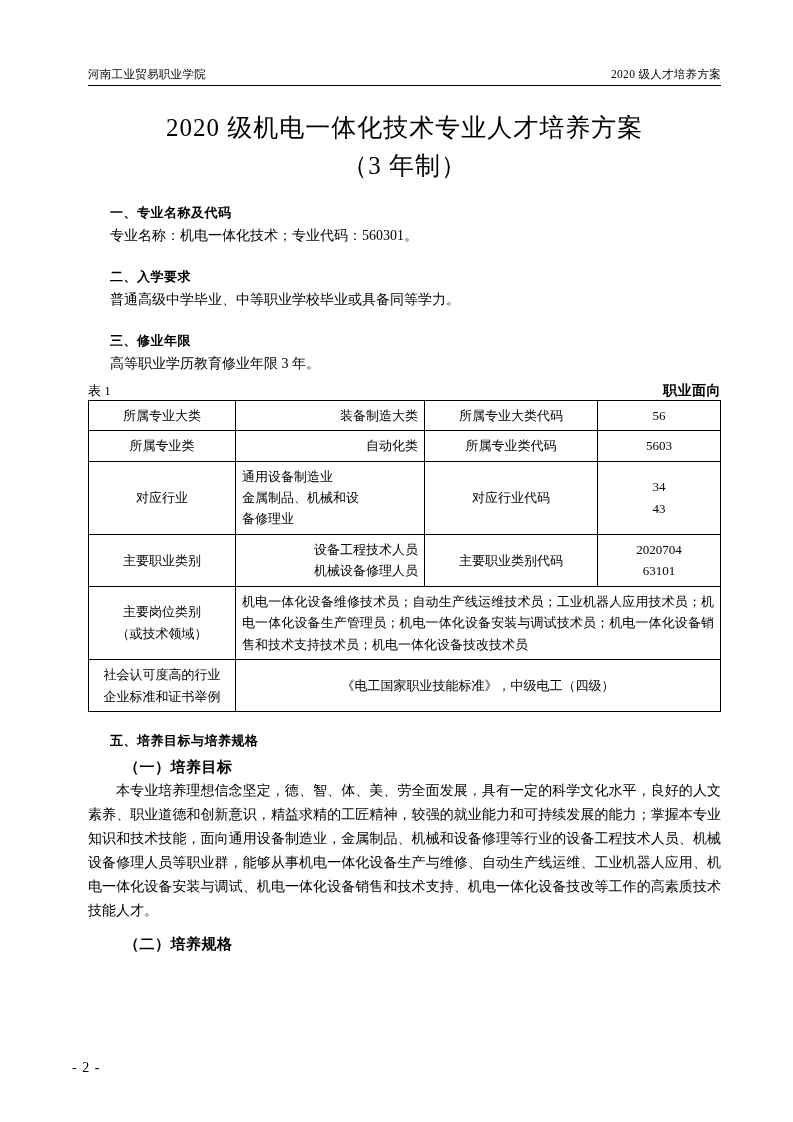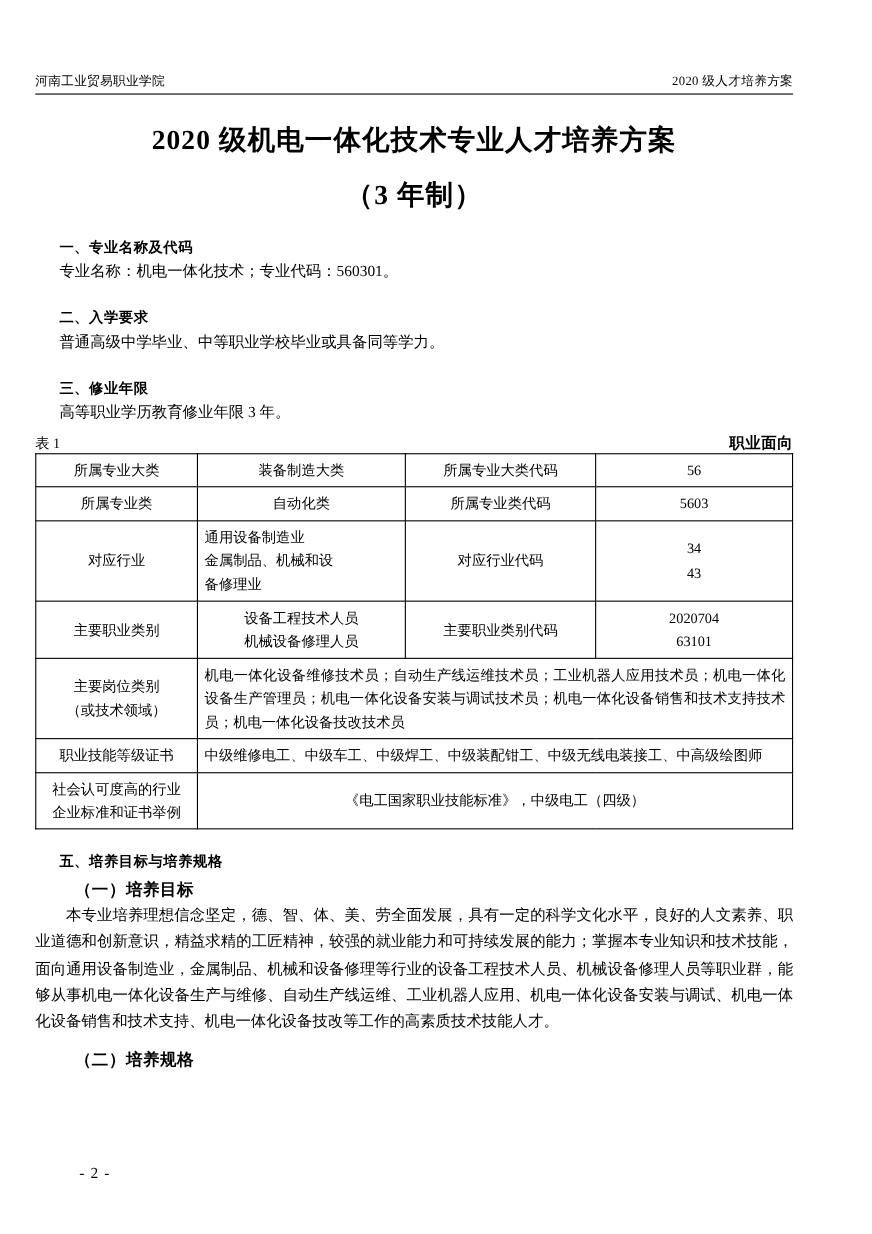--- a/index.html
+++ b/index.html
@@ -13,43 +13,43 @@
     font-family: "Liberation Serif", serif;
     color: #000000;
     position: relative;
     overflow: hidden;
   }
   .page {
     position: relative;
     width: 793px;
     height: 1122px;
     box-sizing: border-box;
-    padding: 68px 72px 0 32px;
+    padding: 68px 72px 0 88px;
   }
   .running-head {
     display: flex;
     justify-content: space-between;
     align-items: flex-end;
     font-size: 11.5px;
     line-height: 1.2;
     padding-bottom: 3px;
     border-bottom: 1px solid #000;
     letter-spacing: 0.3px;
   }
   .doc-title {
     text-align: center;
     font-size: 25px;
-    font-weight: bold;
+    font-weight: normal;
     letter-spacing: 1px;
     margin-top: 24px;
     line-height: 1.45;
   }
   .doc-title .line2 {
     display: block;
-    margin-top: 14px;
+    margin-top: 2px;
   }
   h2.section {
     font-size: 13px;
     font-weight: bold;
     margin: 20px 0 2px 0;
     padding-left: 22px;
     letter-spacing: 0.5px;
   }
   h3.subsection {
     font-size: 15px;
@@ -99,21 +99,21 @@
     border: 1px solid #000;
     padding: 4px 6px;
     line-height: 1.65;
     vertical-align: middle;
   }
   td.c-label {
     text-align: center;
     width: 134px;
   }
   td.c-val {
-    text-align: center;
+    text-align: right;
     width: 176px;
   }
   td.c-label2 {
     text-align: center;
     width: 160px;
   }
   td.c-val2 {
     text-align: center;
   }
   td.left-pad {
@@ -195,24 +195,20 @@
         <td class="c-label2">主要职业类别代码</td>
         <td class="c-val2 nowrap-cell">2020704
 63101</td>
       </tr>
       <tr>
         <td class="c-label nowrap-cell">主要岗位类别
 （或技术领域）</td>
         <td class="wide" colspan="3">机电一体化设备维修技术员；自动生产线运维技术员；工业机器人应用技术员；机电一体化设备生产管理员；机电一体化设备安装与调试技术员；机电一体化设备销售和技术支持技术员；机电一体化设备技改技术员</td>
       </tr>
       <tr>
-        <td class="c-label">职业技能等级证书</td>
-        <td class="wide" colspan="3">中级维修电工、中级车工、中级焊工、中级装配钳工、中级无线电装接工、中高级绘图师</td>
-      </tr>
-      <tr>
         <td class="c-label nowrap-cell">社会认可度高的行业
 企业标准和证书举例</td>
         <td colspan="3" style="text-align:center;">《电工国家职业技能标准》，中级电工（四级）</td>
       </tr>
     </tbody>
   </table>
 
   <h2 class="section">五、培养目标与培养规格</h2>
   <h3 class="subsection">（一）培养目标</h3>
   <p class="para">本专业培养理想信念坚定，德、智、体、美、劳全面发展，具有一定的科学文化水平，良好的人文素养、职业道德和创新意识，精益求精的工匠精神，较强的就业能力和可持续发展的能力；掌握本专业知识和技术技能，面向通用设备制造业，金属制品、机械和设备修理等行业的设备工程技术人员、机械设备修理人员等职业群，能够从事机电一体化设备生产与维修、自动生产线运维、工业机器人应用、机电一体化设备安装与调试、机电一体化设备销售和技术支持、机电一体化设备技改等工作的高素质技术技能人才。</p>

